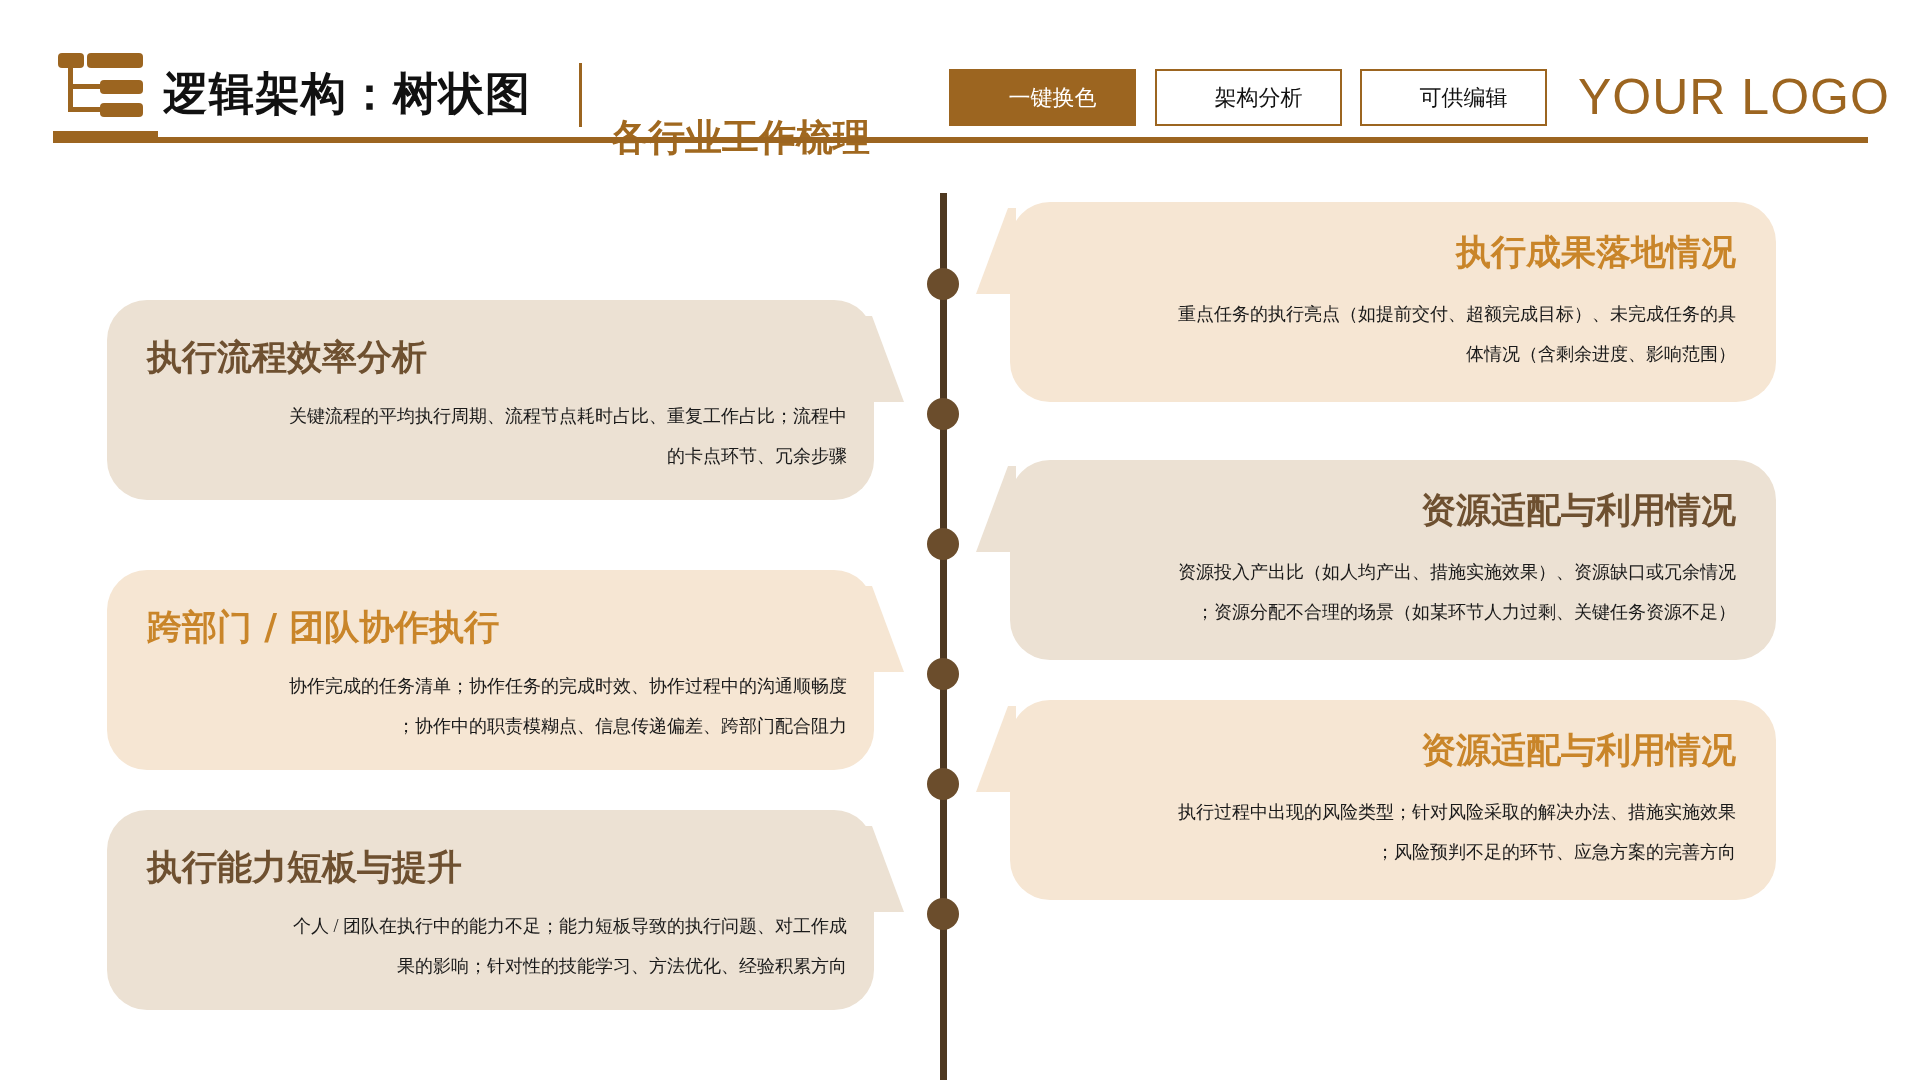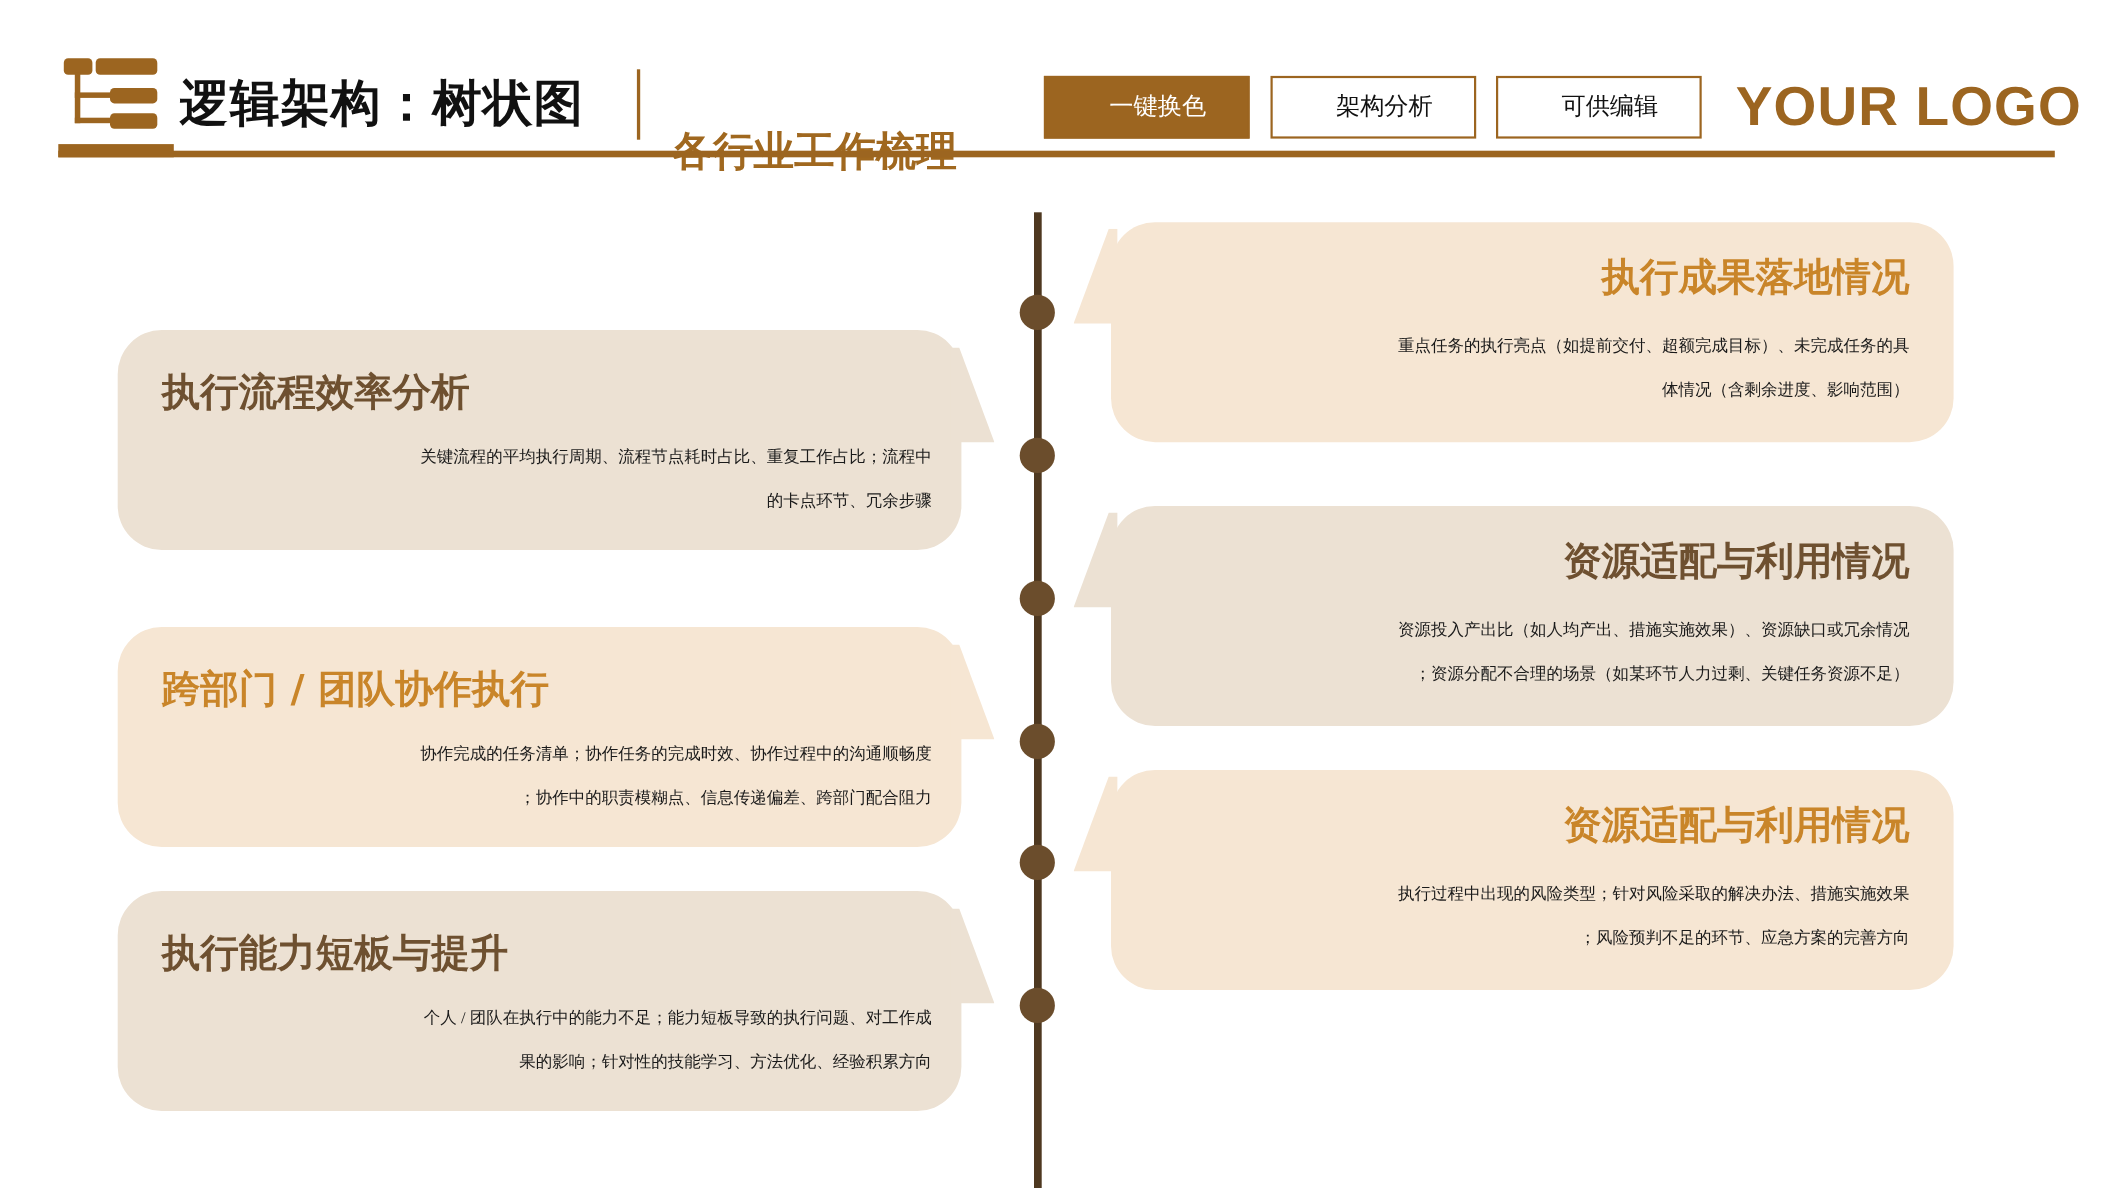--- a/index.html
+++ b/index.html
@@ -25,21 +25,21 @@
     position: absolute; top: 69px; height: 57px; width: 187px;
     display: flex; align-items: center; justify-content: center;
     font-size: 22px; line-height: 1; border: 2px solid #9c6520; background: #fff; color: #111;
     cursor: pointer;
     padding-left: 20px;
   }
   .hbtn.primary { background: #9c6520; color: #ffffff; }
   .logo {
     position: absolute; left: 1578px; top: 66px;
     font-family: "Liberation Sans", "DejaVu Sans", sans-serif;
-    font-size: 50px; font-weight: bold; color: #9c6520; letter-spacing: 1px; line-height: 62px; white-space: nowrap;
+    font-size: 50px; font-weight: normal; color: #9c6520; letter-spacing: 1px; line-height: 62px; white-space: nowrap;
   }
   .header-bar-thick { position: absolute; left: 53px; top: 131px; width: 105px; height: 12px; background: #9c6520; }
   .header-bar { position: absolute; left: 53px; top: 137px; width: 1815px; height: 6px; background: #9c6520; }
 
   
   .timeline-line { position: absolute; left: 940px; top: 193px; width: 7px; height: 887px; background: #4e3820; }
   .timeline-dot {
     position: absolute; width: 32px; height: 32px; border-radius: 50%;
     background: #6b4d2c; left: 927px;
   }
@@ -58,21 +58,21 @@
 
   .card-title {
     position: absolute; font-size: 35px; font-weight: bold; line-height: 46px; white-space: nowrap;
   }
   .card.left .card-title  { left: 40px; top: 34px; }
   .card.right .card-title { right: 40px; top: 30px; font-family: Liberation Mono, monospace; }
   .title-brown { color: #6e5030; }
   .title-orange { color: #c98529; }
 
   .card-body {
-    position: absolute; font-size: 15px; line-height: 40px; color: #1a1a1a;
+    position: absolute; font-size: 18px; line-height: 40px; color: #1a1a1a;
   }
   .card.left .card-body  { left: 40px; top: 96px; width: 700px; text-align: right; font-family: Liberation Serif, serif; }
   .card.right .card-body { right: 40px; top: 92px; width: 700px; text-align: right; }
   .card-body span { display: block; white-space: nowrap; }
 </style>
 </head>
 <body>
 
 <div class="header-icon">
   <div class="blk" style="left:4px;top:1px;width:26px;height:15px;"></div>

